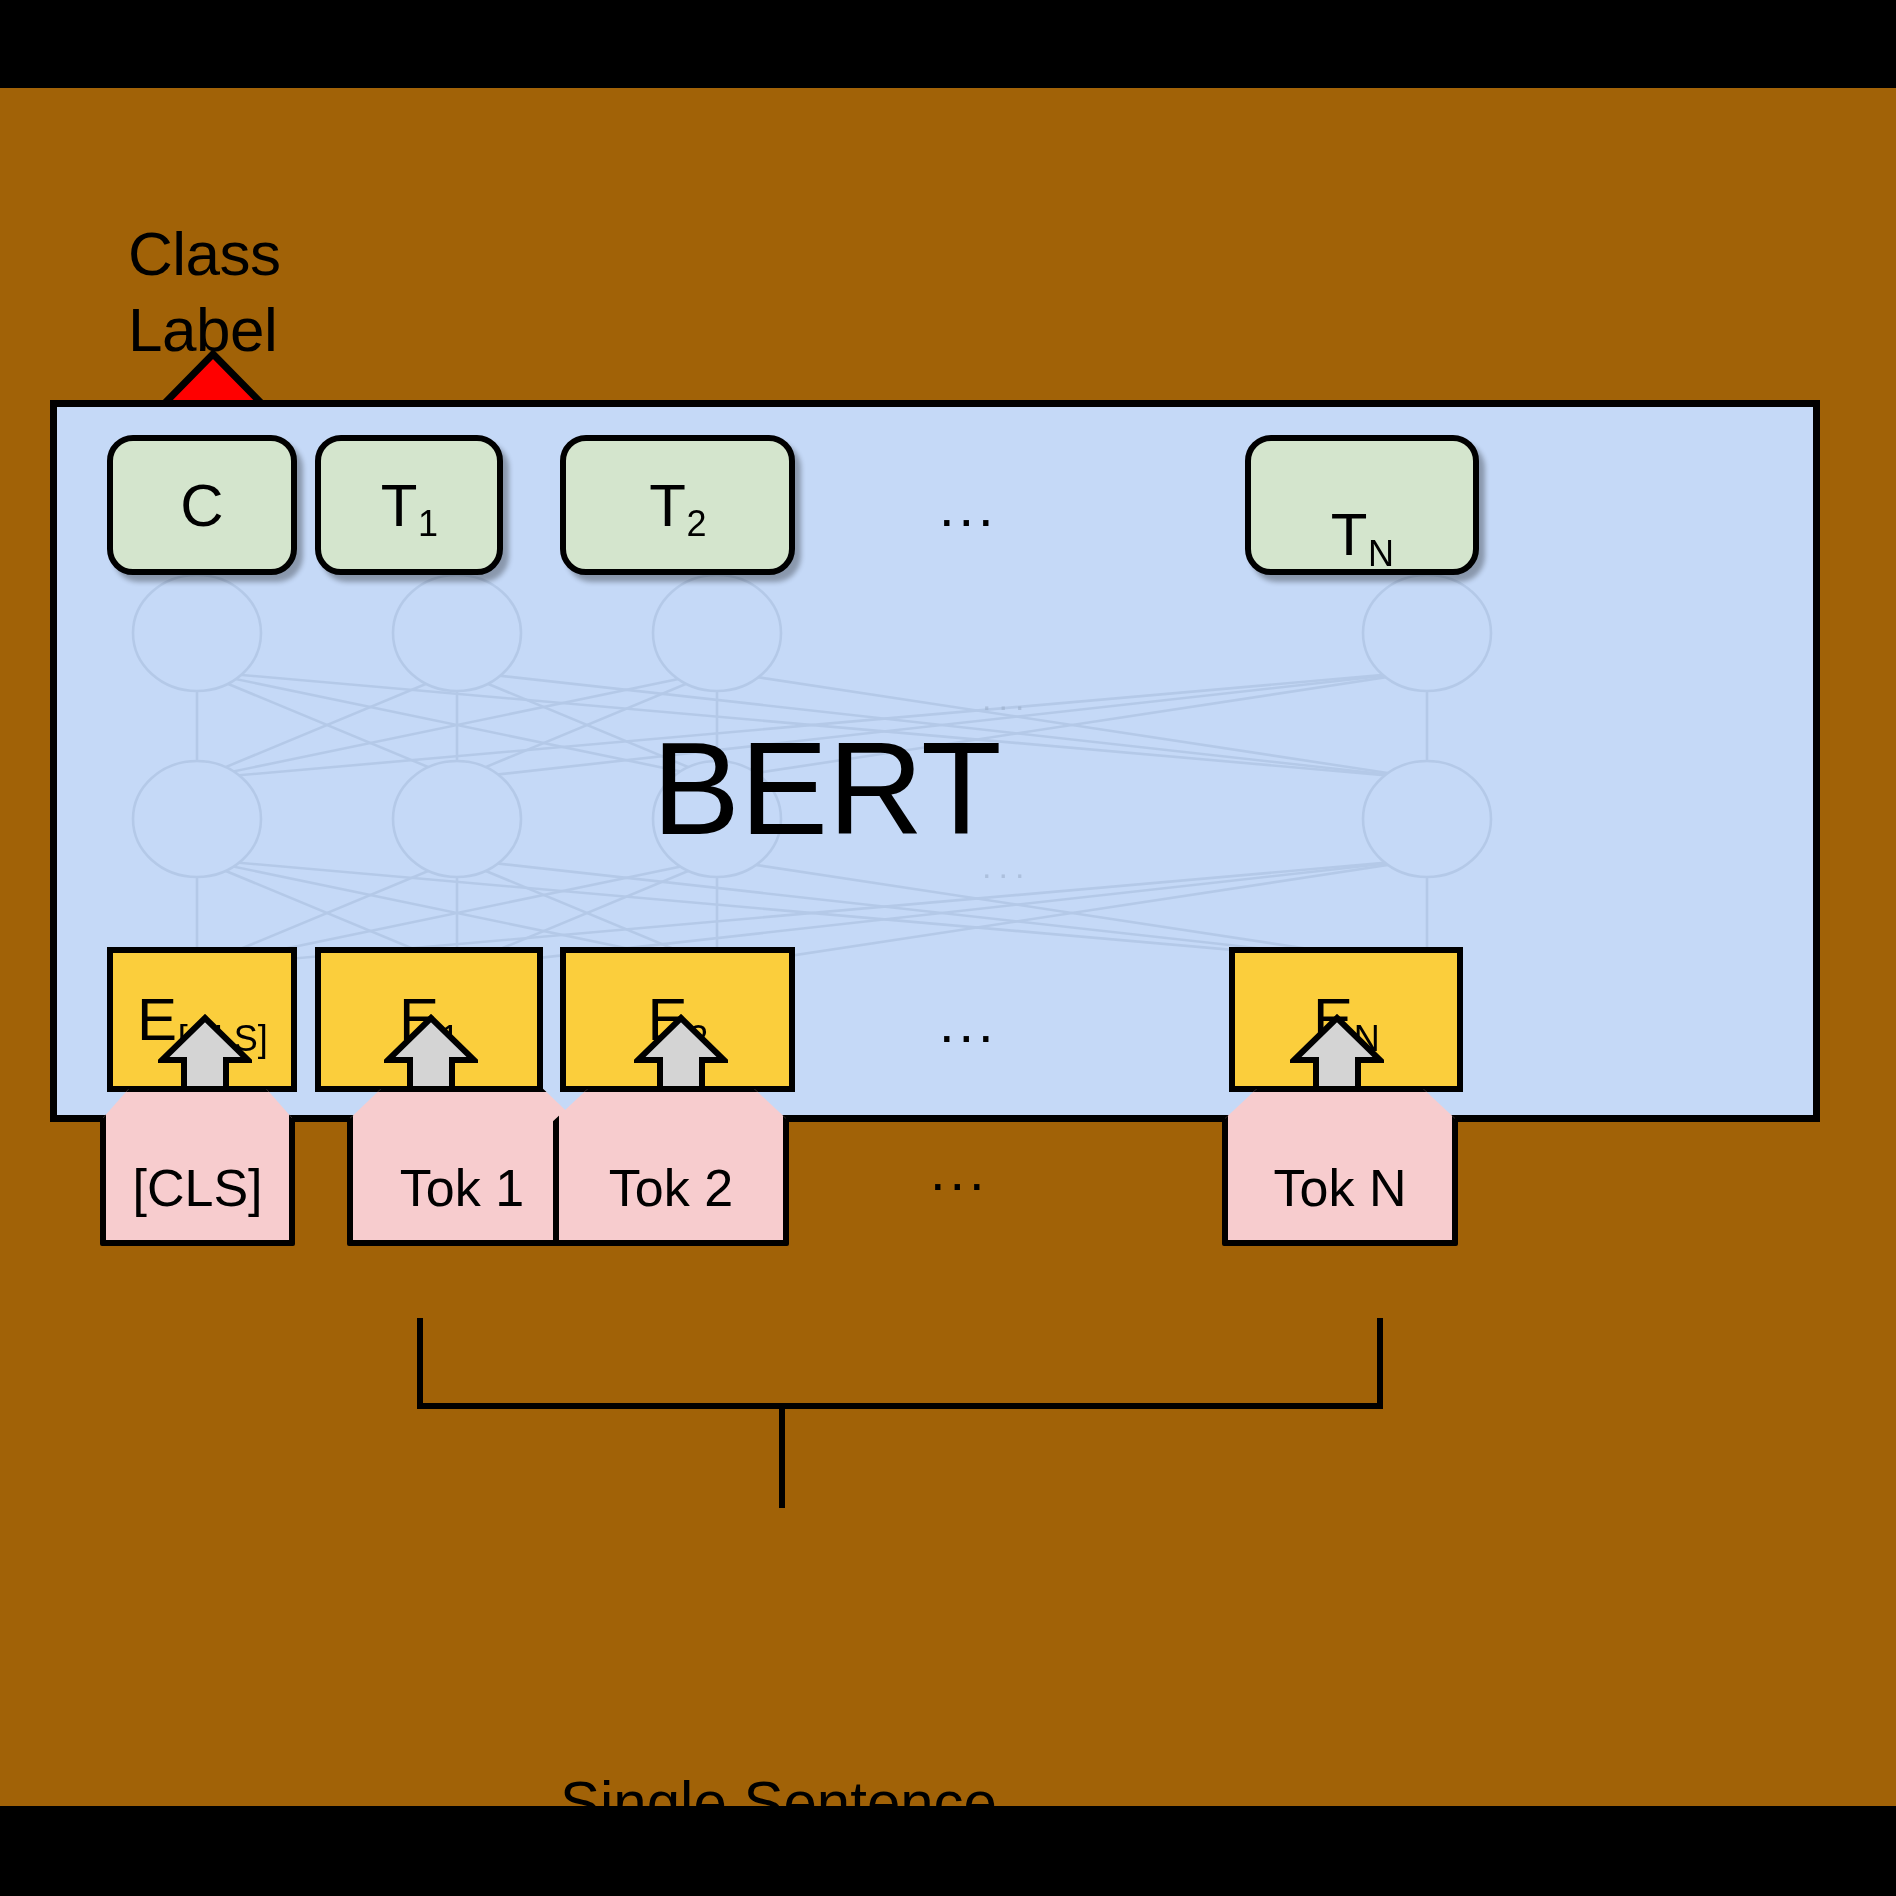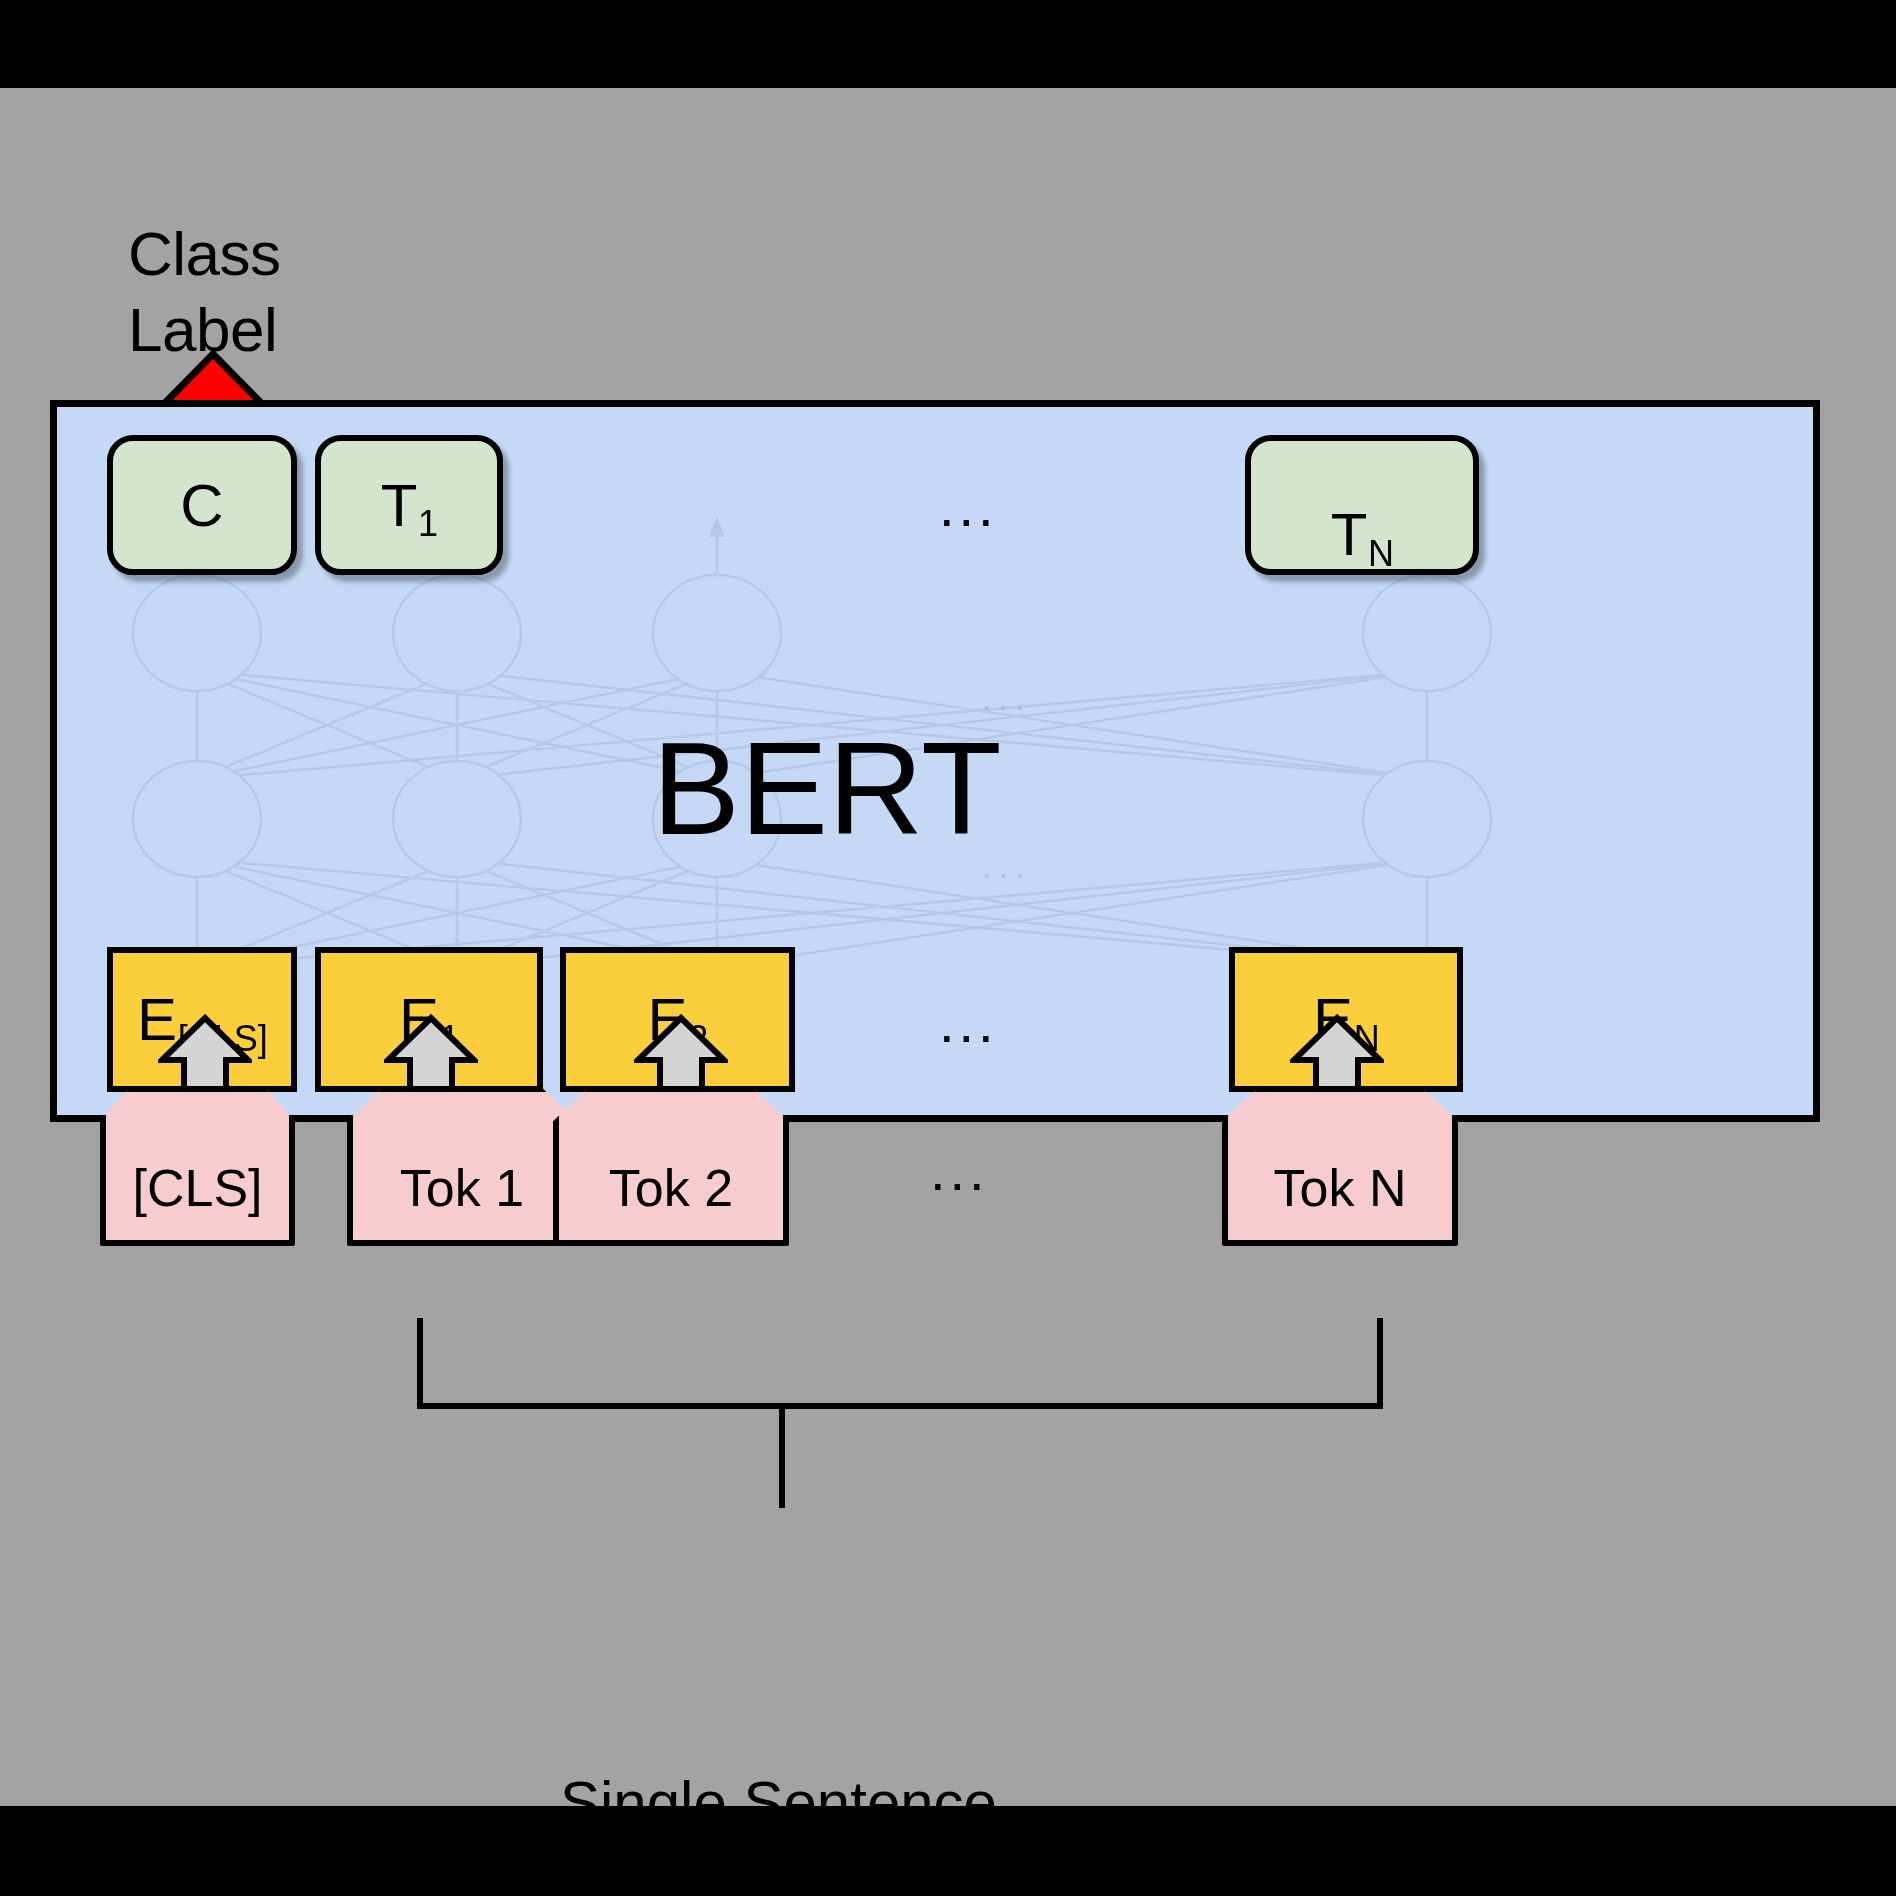--- a/index.html
+++ b/index.html
@@ -15,21 +15,21 @@
     overflow: hidden;
     font-family: "Liberation Sans", sans-serif;
   }
   
   #canvas {
     position: absolute;
     left: 0;
     top: 88px;
     width: 1896px;
     height: 1718px;
-    background: #a3a3a3;
+    background: #a16207;
   }
   .bar {
     position: absolute;
     left: 0;
     width: 1896px;
     background: #000000;
   }
   #bar-top { top: 0; height: 88px; }
   #bar-bottom { top: 1806px; height: 90px; }
 
@@ -263,20 +263,23 @@
       <div class="net-dots" style="left:925px; top:440px;">...</div>
 
       <div id="bert-title" style="position:absolute; left:595px; top:316px;">BERT</div>
 
       <div class="green-box" style="left:50px; top:28px; width:190px;">
         <span><span>C</span></span>
       </div>
       <div class="green-box" style="left:258px; top:28px; width:188px;">
         <span><span>T</span><sub>1</sub></span>
       </div>
+      <div class="green-box" style="left:503px; top:28px; width:235px;">
+        <span><span>T</span><sub>2</sub></span>
+      </div>
       <div class="green-box" style="left:1188px; top:28px; width:234px;align-items:flex-end;">
         <span><span>T</span><sub>N</sub></span>
       </div>
       <div class="ellipsis" style="left:882px; top:72px;">...</div>
 
       <div class="yellow-box" style="left:50px; top:540px; width:190px;">
         <span><span>E</span><sub>[CLS]</sub></span>
       </div>
       <div class="yellow-box" style="left:258px; top:540px; width:228px;">
         <span><span>E</span><sub>1</sub></span>

